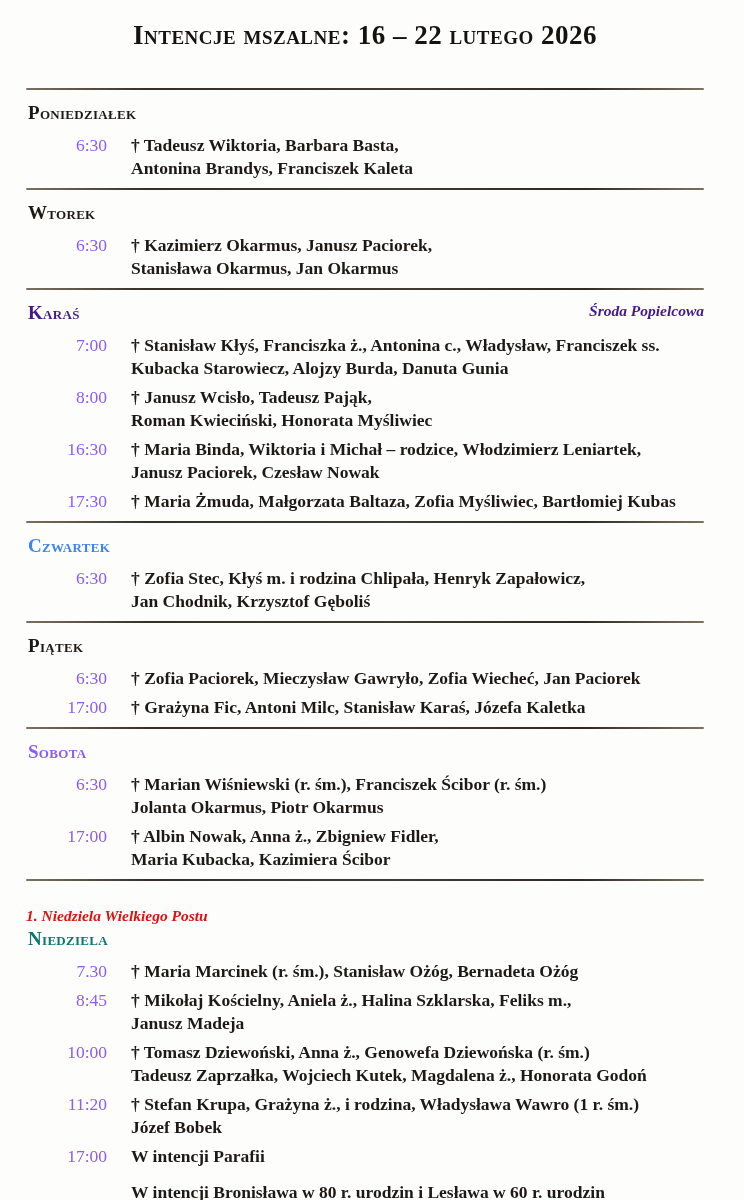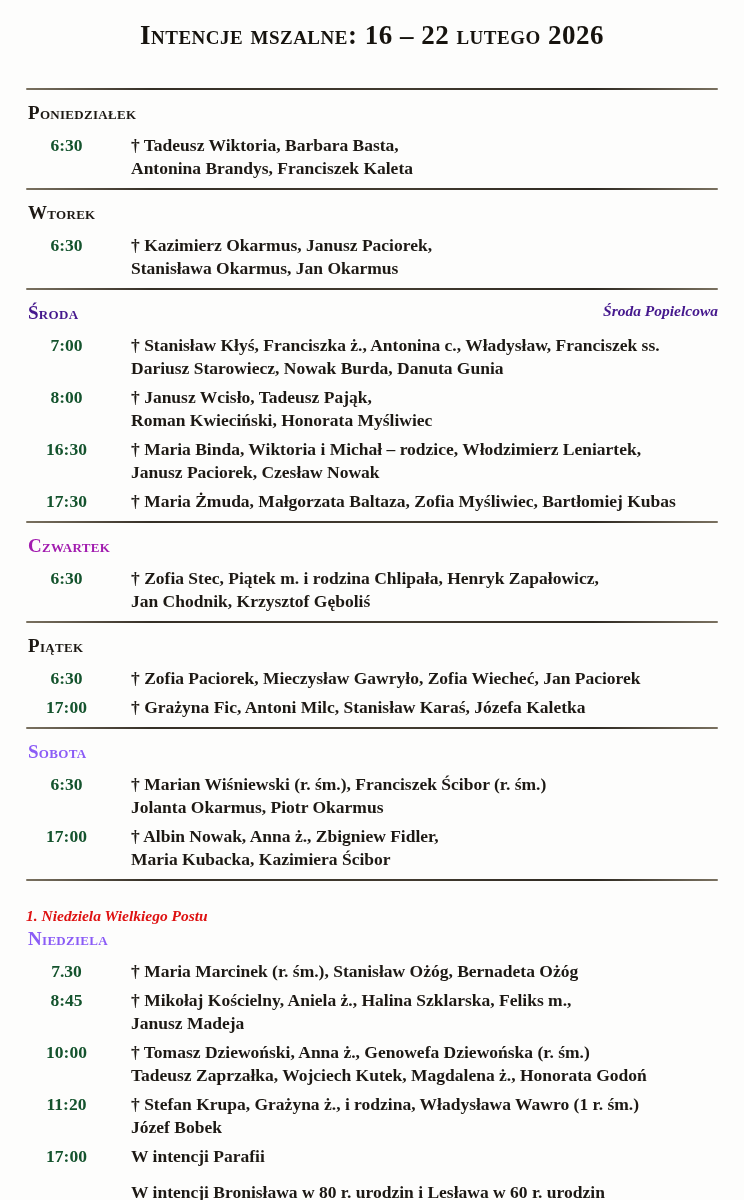--- a/index.html
+++ b/index.html
@@ -4,21 +4,21 @@
 <style>
   * { margin: 0; padding: 0; box-sizing: border-box; }
   html, body { width: 744px; }
   body {
     height: 1200px;
     overflow: hidden;
     background: #fdfdfc;
     color: #1d1914;
     font-family: "Liberation Serif", "DejaVu Serif", serif;
   }
-  .page { width: 744px; height: 1200px; padding: 18px 26px 0 26px; }
+  .page { width: 744px; height: 1200px; padding: 18px 40px 0 26px; }
 
   .title {
     text-align: center;
     font-variant: small-caps;
     font-weight: bold;
     font-size: 27px;
     line-height: 34px;
     letter-spacing: 0.5px;
     color: #16130e;
   }
@@ -50,26 +50,26 @@
   }
   .note-line { text-align: left; }
   .day-sunday { margin-top: 14px; }
 
   .entry { display: flex; margin-top: 8px; }
   .entry + .entry { margin-top: 6px; }
   .entry.extra-gap { margin-top: 13px; }
   .time {
     width: 105px;
     min-width: 105px;
-    text-align: center;
+    text-align: right;
     padding-right: 24px;
     font-size: 17.5px;
     line-height: 23px;
-    font-weight: 700;
-    color: #14532d;
+    font-weight: 400;
+    color: #8b5cf6;
   }
   .intention { font-size: 17.5px; line-height: 23px; font-weight: 600; color: #1d1914; }
   .intention div { min-height: 23px; }
 </style>
 </head>
 <body>
 
 <div class="page">
 
   <h1 class="title">Intencje mszalne: 16 – 22 lutego 2026</h1>
@@ -98,28 +98,28 @@
       <div class="intention">
         <div>† Kazimierz Okarmus, Janusz Paciorek,</div>
         <div>Stanisława Okarmus, Jan Okarmus</div>
       </div>
     </div>
   </section>
   <div class="sep"></div>
 
   <section class="day">
     <div class="day-head-row">
-      <div class="day-name" style="color: rgb(69, 24, 141);">Środa</div>
+      <div class="day-name" style="color: rgb(69, 24, 141);">Karaś</div>
       <div class="day-note" style="color: rgb(69, 24, 141);">Środa Popielcowa</div>
     </div>
     <div class="entry">
       <div class="time">7:00</div>
       <div class="intention">
         <div>† Stanisław Kłyś, Franciszka ż., Antonina c., Władysław, Franciszek ss.</div>
-        <div>Dariusz Starowiecz, Nowak Burda, Danuta Gunia</div>
+        <div>Kubacka Starowiecz, Alojzy Burda, Danuta Gunia</div>
       </div>
     </div>
     <div class="entry">
       <div class="time">8:00</div>
       <div class="intention">
         <div>† Janusz Wcisło, Tadeusz Pająk,</div>
         <div>Roman Kwieciński, Honorata Myśliwiec</div>
       </div>
     </div>
     <div class="entry">
@@ -133,26 +133,26 @@
       <div class="time">17:30</div>
       <div class="intention">
         <div>† Maria Żmuda, Małgorzata Baltaza, Zofia Myśliwiec, Bartłomiej Kubas</div>
       </div>
     </div>
   </section>
   <div class="sep"></div>
 
   <section class="day">
     <div class="day-head-row">
-      <div class="day-name" style="color: #a21caf;">Czwartek</div>
-    </div>
-    <div class="entry">
-      <div class="time">6:30</div>
-      <div class="intention">
-        <div>† Zofia Stec, Piątek m. i rodzina Chlipała, Henryk Zapałowicz,</div>
+      <div class="day-name" style="color: #3b82f6;">Czwartek</div>
+    </div>
+    <div class="entry">
+      <div class="time">6:30</div>
+      <div class="intention">
+        <div>† Zofia Stec, Kłyś m. i rodzina Chlipała, Henryk Zapałowicz,</div>
         <div>Jan Chodnik, Krzysztof Gęboliś</div>
       </div>
     </div>
   </section>
   <div class="sep"></div>
 
   <section class="day">
     <div class="day-head-row">
       <div class="day-name" style="color: rgb(29, 25, 20);">Piątek</div>
     </div>
@@ -188,21 +188,21 @@
         <div>† Albin Nowak, Anna ż., Zbigniew Fidler,</div>
         <div>Maria Kubacka, Kazimiera Ścibor</div>
       </div>
     </div>
   </section>
   <div class="sep"></div>
 
   <section class="day day-sunday">
     <div class="day-note note-line" style="color: rgb(222, 17, 17);">1. Niedziela Wielkiego Postu</div>
     <div class="day-head-row">
-      <div class="day-name" style="color: #8b5cf6;">Niedziela</div>
+      <div class="day-name" style="color: #0f766e;">Niedziela</div>
     </div>
     <div class="entry">
       <div class="time">7.30</div>
       <div class="intention">
         <div>† Maria Marcinek (r. śm.), Stanisław Ożóg, Bernadeta Ożóg</div>
       </div>
     </div>
     <div class="entry">
       <div class="time">8:45</div>
       <div class="intention">

